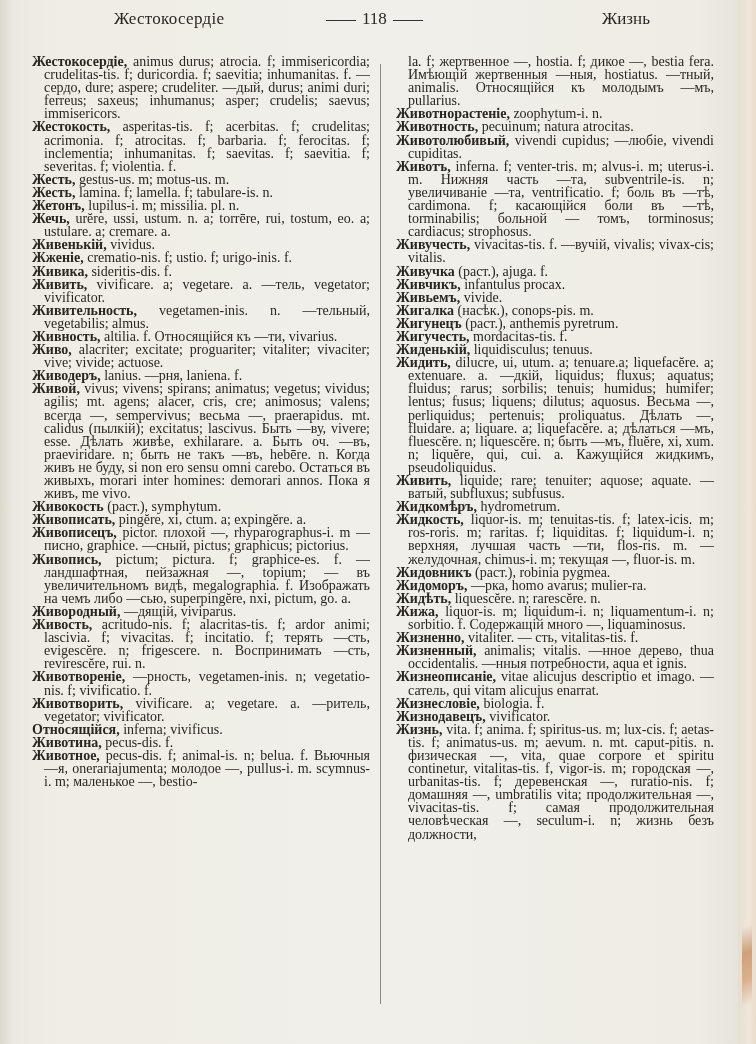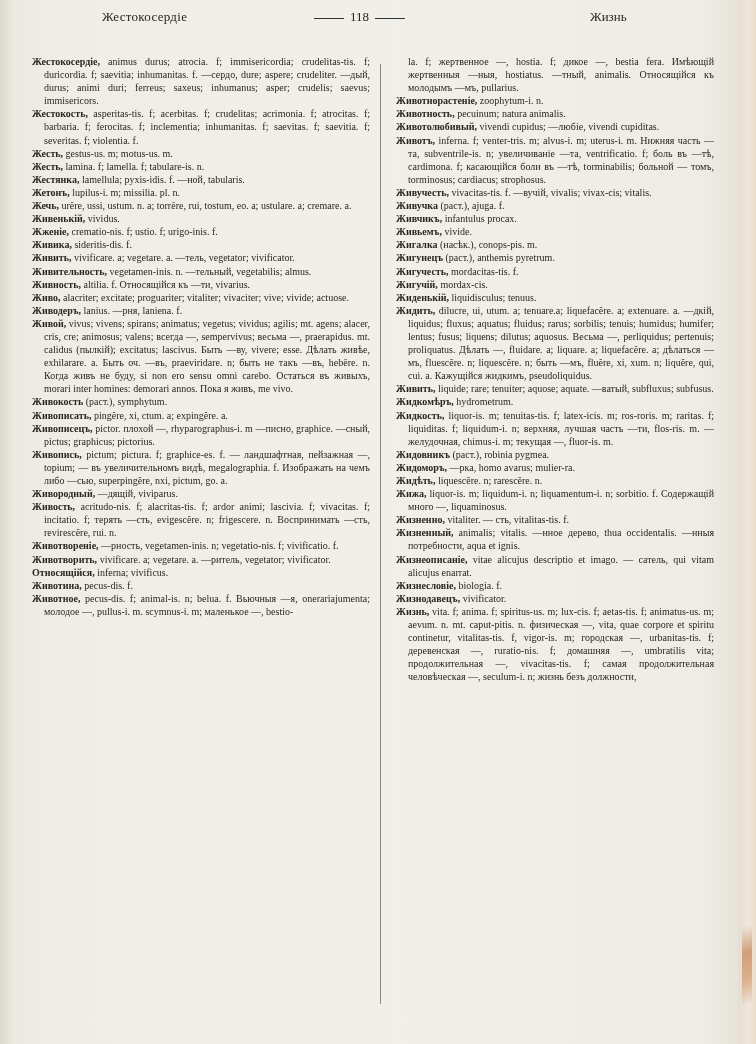--- a/index.html
+++ b/index.html
@@ -17,31 +17,31 @@
     .page-edge {
       position: absolute; right: 0; top: 0; width: 18px; height: 1044px;
       background: linear-gradient(90deg, #e4ddd0, #efe7db 60%, #e9dccb);
     }
     .page-edge .tear {
       position: absolute; right: 4px; bottom: 40px; width: 10px; height: 130px;
       background: linear-gradient(160deg, transparent 40%, #c98f63 60%, #d7a27a 80%, transparent 100%);
       opacity: .8;
     }
     .running-head {
-      position: absolute; top: 0; left: 4px; width: 738px; height: 30px;
-      font-size: 13px;
+      position: absolute; top: 0; left: 16px; width: 738px; height: 30px;
+      font-size: 17px;
       text-align: center;
     }
     .rh-left  { position: absolute; left: 98px; top: 9px; letter-spacing: .3px; }
     .rh-center{ position: absolute; left: 304px; top: 9px; }
     .rh-center .dash { display:inline-block; width: 30px; border-top:1px solid #333; vertical-align: middle; margin: 0 6px; }
     .rh-right { position: absolute; left: 586px; top: 9px; }
     .col {
       position: absolute; top: 55px;
-      font-size: 10px; line-height: 13.1px;
+      font-size: 14px; line-height: 13.1px;
       text-align: justify;
     }
     .col-left  { left: 32px; width: 338px; }
     .col-right { left: 396px; width: 318px; }
     .divider {
       position: absolute; left: 380px; top: 64px; width: 0; height: 940px;
       border-left: 1px solid #8f8a80;
     }
     .entry { margin: 0; padding-left: 12px; text-indent: -12px; }
     .entry.cont { padding-left: 12px; text-indent: 0; }
@@ -55,21 +55,20 @@
     <span class="rh-left">Жестокосердіе</span>
     <span class="rh-center"><span class="dash"></span><span>118</span><span class="dash"></span></span>
     <span class="rh-right">Жизнь</span>
   </div>
 
   <div class="col col-left" id="col-left">
       <p class="entry"><span class="hw">Жестокосердіе,</span><span> animus durus; atrocia. f; immisericordia; crudelitas-tis. f; duricordia. f; saevitia; inhumanitas. f. —сердо, dure; aspere; crudeliter. —дый, durus; animi duri; ferreus; saxeus; inhumanus; asper; crudelis; saevus; immisericors.</span></p>
       <p class="entry"><span class="hw">Жестокость,</span><span> asperitas-tis. f; acerbitas. f; crudelitas; acrimonia. f; atrocitas. f; barbaria. f; ferocitas. f; inclementia; inhumanitas. f; saevitas. f; saevitia. f; severitas. f; violentia. f.</span></p>
       <p class="entry"><span class="hw">Жесть,</span><span> gestus-us. m; motus-us. m.</span></p>
       <p class="entry"><span class="hw">Жесть,</span><span> lamina. f; lamella. f; tabulare-is. n.</span></p>
-      <p class="entry"><span class="hw">Жестянка,</span><span> lamellula; pyxis-idis. f. —ной, tabularis.</span></p>
       <p class="entry"><span class="hw">Жетонъ,</span><span> lupilus-i. m; missilia. pl. n.</span></p>
       <p class="entry"><span class="hw">Жечь,</span><span> urĕre, ussi, ustum. n. a; torrēre, rui, tostum, eo. a; ustulare. a; cremare. a.</span></p>
       <p class="entry"><span class="hw">Живенькій,</span><span> vividus.</span></p>
       <p class="entry"><span class="hw">Жженіе,</span><span> crematio-nis. f; ustio. f; urigo-inis. f.</span></p>
       <p class="entry"><span class="hw">Живика,</span><span> sideritis-dis. f.</span></p>
       <p class="entry"><span class="hw">Живить,</span><span> vivificare. a; vegetare. a. —тель, vegetator; vivificator.</span></p>
       <p class="entry"><span class="hw">Живительность,</span><span> vegetamen-inis. n. —тельный, vegetabilis; almus.</span></p>
       <p class="entry"><span class="hw">Живность,</span><span> altilia. f. Относящійся къ —ти, vivarius.</span></p>
       <p class="entry"><span class="hw">Живо,</span><span> alacriter; excitate; proguariter; vitaliter; vivaciter; vive; vivide; actuose.</span></p>
       <p class="entry"><span class="hw">Живодеръ,</span><span> lanius. —рня, laniena. f.</span></p>
@@ -83,31 +82,30 @@
       <p class="entry"><span class="hw">Животвореніе,</span><span> —рность, vegetamen-inis. n; vegetatio-nis. f; vivificatio. f.</span></p>
       <p class="entry"><span class="hw">Животворить,</span><span> vivificare. a; vegetare. a. —ритель, vegetator; vivificator.</span></p>
       <p class="entry"><span class="hw">Относящійся,</span><span> inferna; vivificus.</span></p>
       <p class="entry"><span class="hw">Животина,</span><span> pecus-dis. f.</span></p>
       <p class="entry"><span class="hw">Животное,</span><span> pecus-dis. f; animal-is. n; belua. f. Вьючныя —я, onerariajumenta; молодое —, pullus-i. m. scymnus-i. m; маленькое —, bestio-</span></p>
     </div>
   <div class="divider"></div>
   <div class="col col-right" id="col-right">
       <p class="entry cont"><span class="hw"></span><span>la. f; жертвенное —, hostia. f; дикое —, bestia fera. Имѣющій жертвенныя —ныя, hostiatus. —тный, animalis. Относящійся къ молодымъ —мъ, pullarius.</span></p>
       <p class="entry"><span class="hw">Животнорастеніе,</span><span> zoophytum-i. n.</span></p>
-      <p class="entry"><span class="hw">Животность,</span><span> pecuinum; natura animalis.</span></p>
+      <p class="entry"><span class="hw">Животность,</span><span> pecuinum; natura atrocitas.</span></p>
       <p class="entry"><span class="hw">Животолюбивый,</span><span> vivendi cupidus; —любіе, vivendi cupiditas.</span></p>
       <p class="entry"><span class="hw">Животъ,</span><span> inferna. f; venter-tris. m; alvus-i. m; uterus-i. m. Нижняя часть —та, subventrile-is. n; увеличиваніе —та, ventrificatio. f; боль въ —тѣ, cardimona. f; касающійся боли въ —тѣ, torminabilis; больной — томъ, torminosus; cardiacus; strophosus.</span></p>
       <p class="entry"><span class="hw">Живучесть,</span><span> vivacitas-tis. f. —вучій, vivalis; vivax-cis; vitalis.</span></p>
       <p class="entry"><span class="hw">Живучка</span><span> (раст.), ajuga. f.</span></p>
       <p class="entry"><span class="hw">Живчикъ,</span><span> infantulus procax.</span></p>
       <p class="entry"><span class="hw">Живьемъ,</span><span> vivide.</span></p>
       <p class="entry"><span class="hw">Жигалка</span><span> (насѣк.), conops-pis. m.</span></p>
       <p class="entry"><span class="hw">Жигунецъ</span><span> (раст.), anthemis pyretrum.</span></p>
       <p class="entry"><span class="hw">Жигучесть,</span><span> mordacitas-tis. f.</span></p>
-      <p class="entry"><span class="hw">Жигучій,</span><span> mordax-cis.</span></p>
       <p class="entry"><span class="hw">Жиденькій,</span><span> liquidisculus; tenuus.</span></p>
       <p class="entry"><span class="hw">Жидить,</span><span> dilucre, ui, utum. a; tenuare.a; liquefacĕre. a; extenuare. a. —дкій, liquidus; fluxus; aquatus; fluidus; rarus; sorbilis; tenuis; humidus; humifer; lentus; fusus; liquens; dilutus; aquosus. Весьма —, perliquidus; pertenuis; proliquatus. Дѣлать —, fluidare. a; liquare. a; liquefacĕre. a; дѣлаться —мъ, fluescĕre. n; liquescĕre. n; быть —мъ, fluĕre, xi, xum. n; liquĕre, qui, cui. a. Кажущійся жидкимъ, pseudoliquidus.</span></p>
       <p class="entry"><span class="hw">Живить,</span><span> liquide; rare; tenuiter; aquose; aquate. —ватый, subfluxus; subfusus.</span></p>
       <p class="entry"><span class="hw">Жидкомѣръ,</span><span> hydrometrum.</span></p>
       <p class="entry"><span class="hw">Жидкость,</span><span> liquor-is. m; tenuitas-tis. f; latex-icis. m; ros-roris. m; raritas. f; liquiditas. f; liquidum-i. n; верхняя, лучшая часть —ти, flos-ris. m. — желудочная, chimus-i. m; текущая —, fluor-is. m.</span></p>
       <p class="entry"><span class="hw">Жидовникъ</span><span> (раст.), robinia pygmea.</span></p>
       <p class="entry"><span class="hw">Жидоморъ,</span><span> —рка, homo avarus; mulier-ra.</span></p>
       <p class="entry"><span class="hw">Жидѣть,</span><span> liquescĕre. n; rarescĕre. n.</span></p>
       <p class="entry"><span class="hw">Жижа,</span><span> liquor-is. m; liquidum-i. n; liquamentum-i. n; sorbitio. f. Содержащій много —, liquaminosus.</span></p>
       <p class="entry"><span class="hw">Жизненно,</span><span> vitaliter. — сть, vitalitas-tis. f.</span></p>

